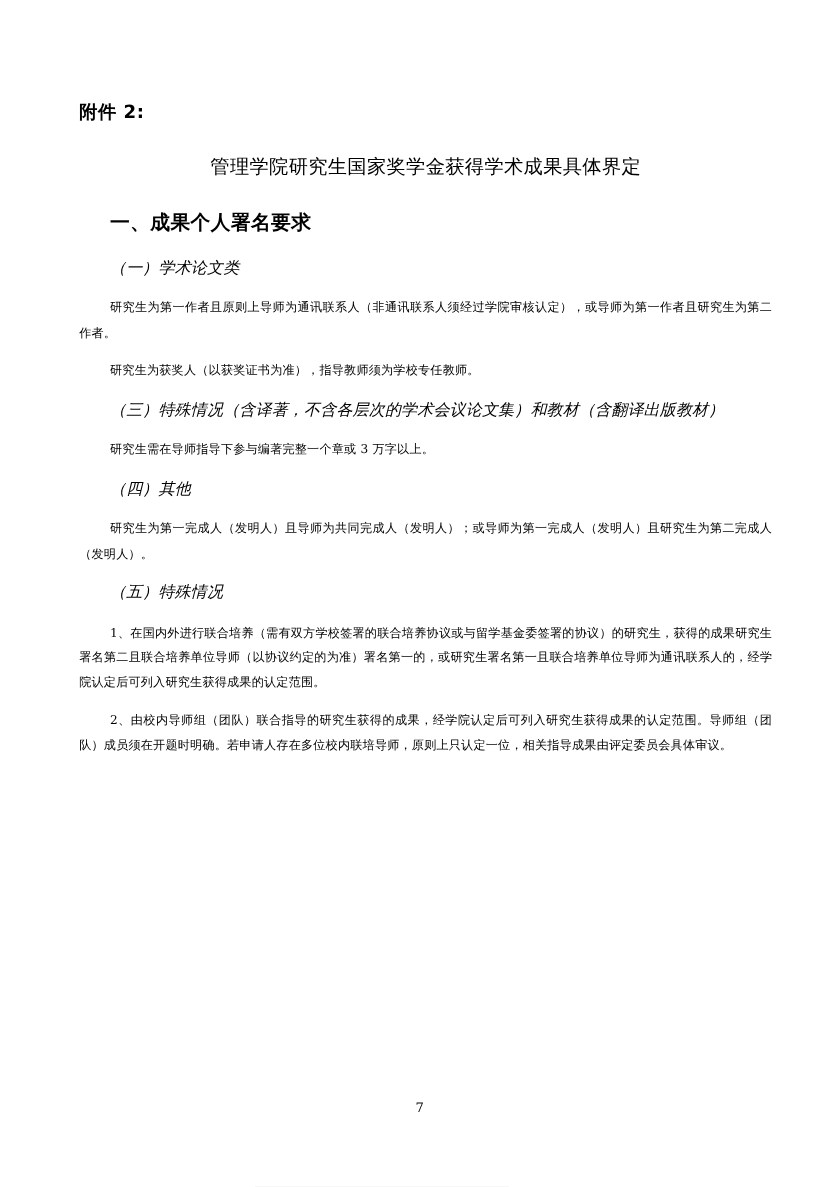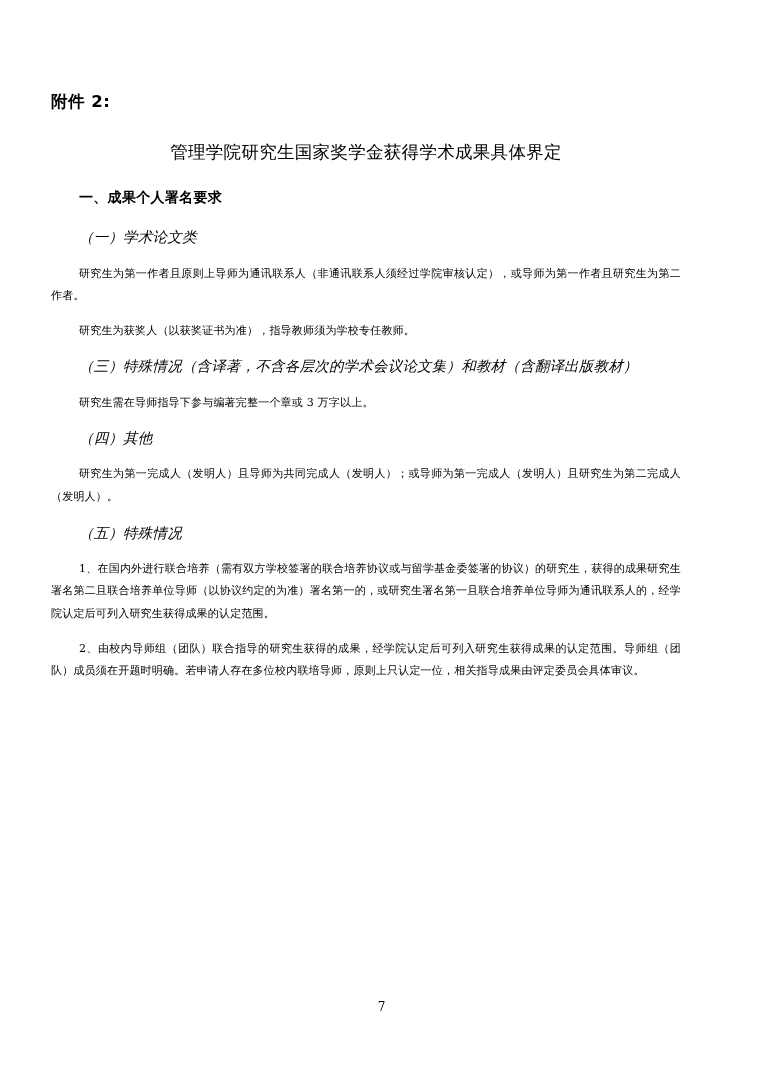--- a/index.html
+++ b/index.html
@@ -13,21 +13,21 @@
     background: #ffffff;
     position: relative;
     margin: 0 auto;
     overflow: hidden;
     box-sizing: border-box;
     font-family: "DejaVu Serif", "Liberation Serif", serif;
     color: #000000;
   }
   .content {
     position: absolute;
-    left: 51px;
+    left: 72px;
     top: 90px;
     width: 630px;
   }
   .attachment-label {
     font-family: "DejaVu Sans", "Liberation Sans", sans-serif;
     font-weight: bold;
     font-size: 16.5px;
     letter-spacing: 0.5px;
     margin: 0 0 26px 0;
     line-height: 1.4;
@@ -35,23 +35,23 @@
   .doc-title {
     font-family: "DejaVu Sans", "Liberation Sans", sans-serif;
     font-weight: normal;
     font-size: 17.5px;
     text-align: center;
     margin: 0 0 22px 0;
     line-height: 1.5;
     letter-spacing: 0.3px;
   }
   .section-head {
-    font-family: Liberation Mono, monospace;
+    font-family: Liberation Sans, sans-serif;
     font-weight: bold;
-    font-size: 14px;
+    font-size: 18px;
     margin: 0 0 14px 0;
     text-indent: 28px;
     line-height: 1.7;
     letter-spacing: 0.3px;
   }
   .sub-head {
     font-size: 14.5px;
     margin: 0 0 12px 0;
     text-indent: 28px;
     line-height: 1.75;

